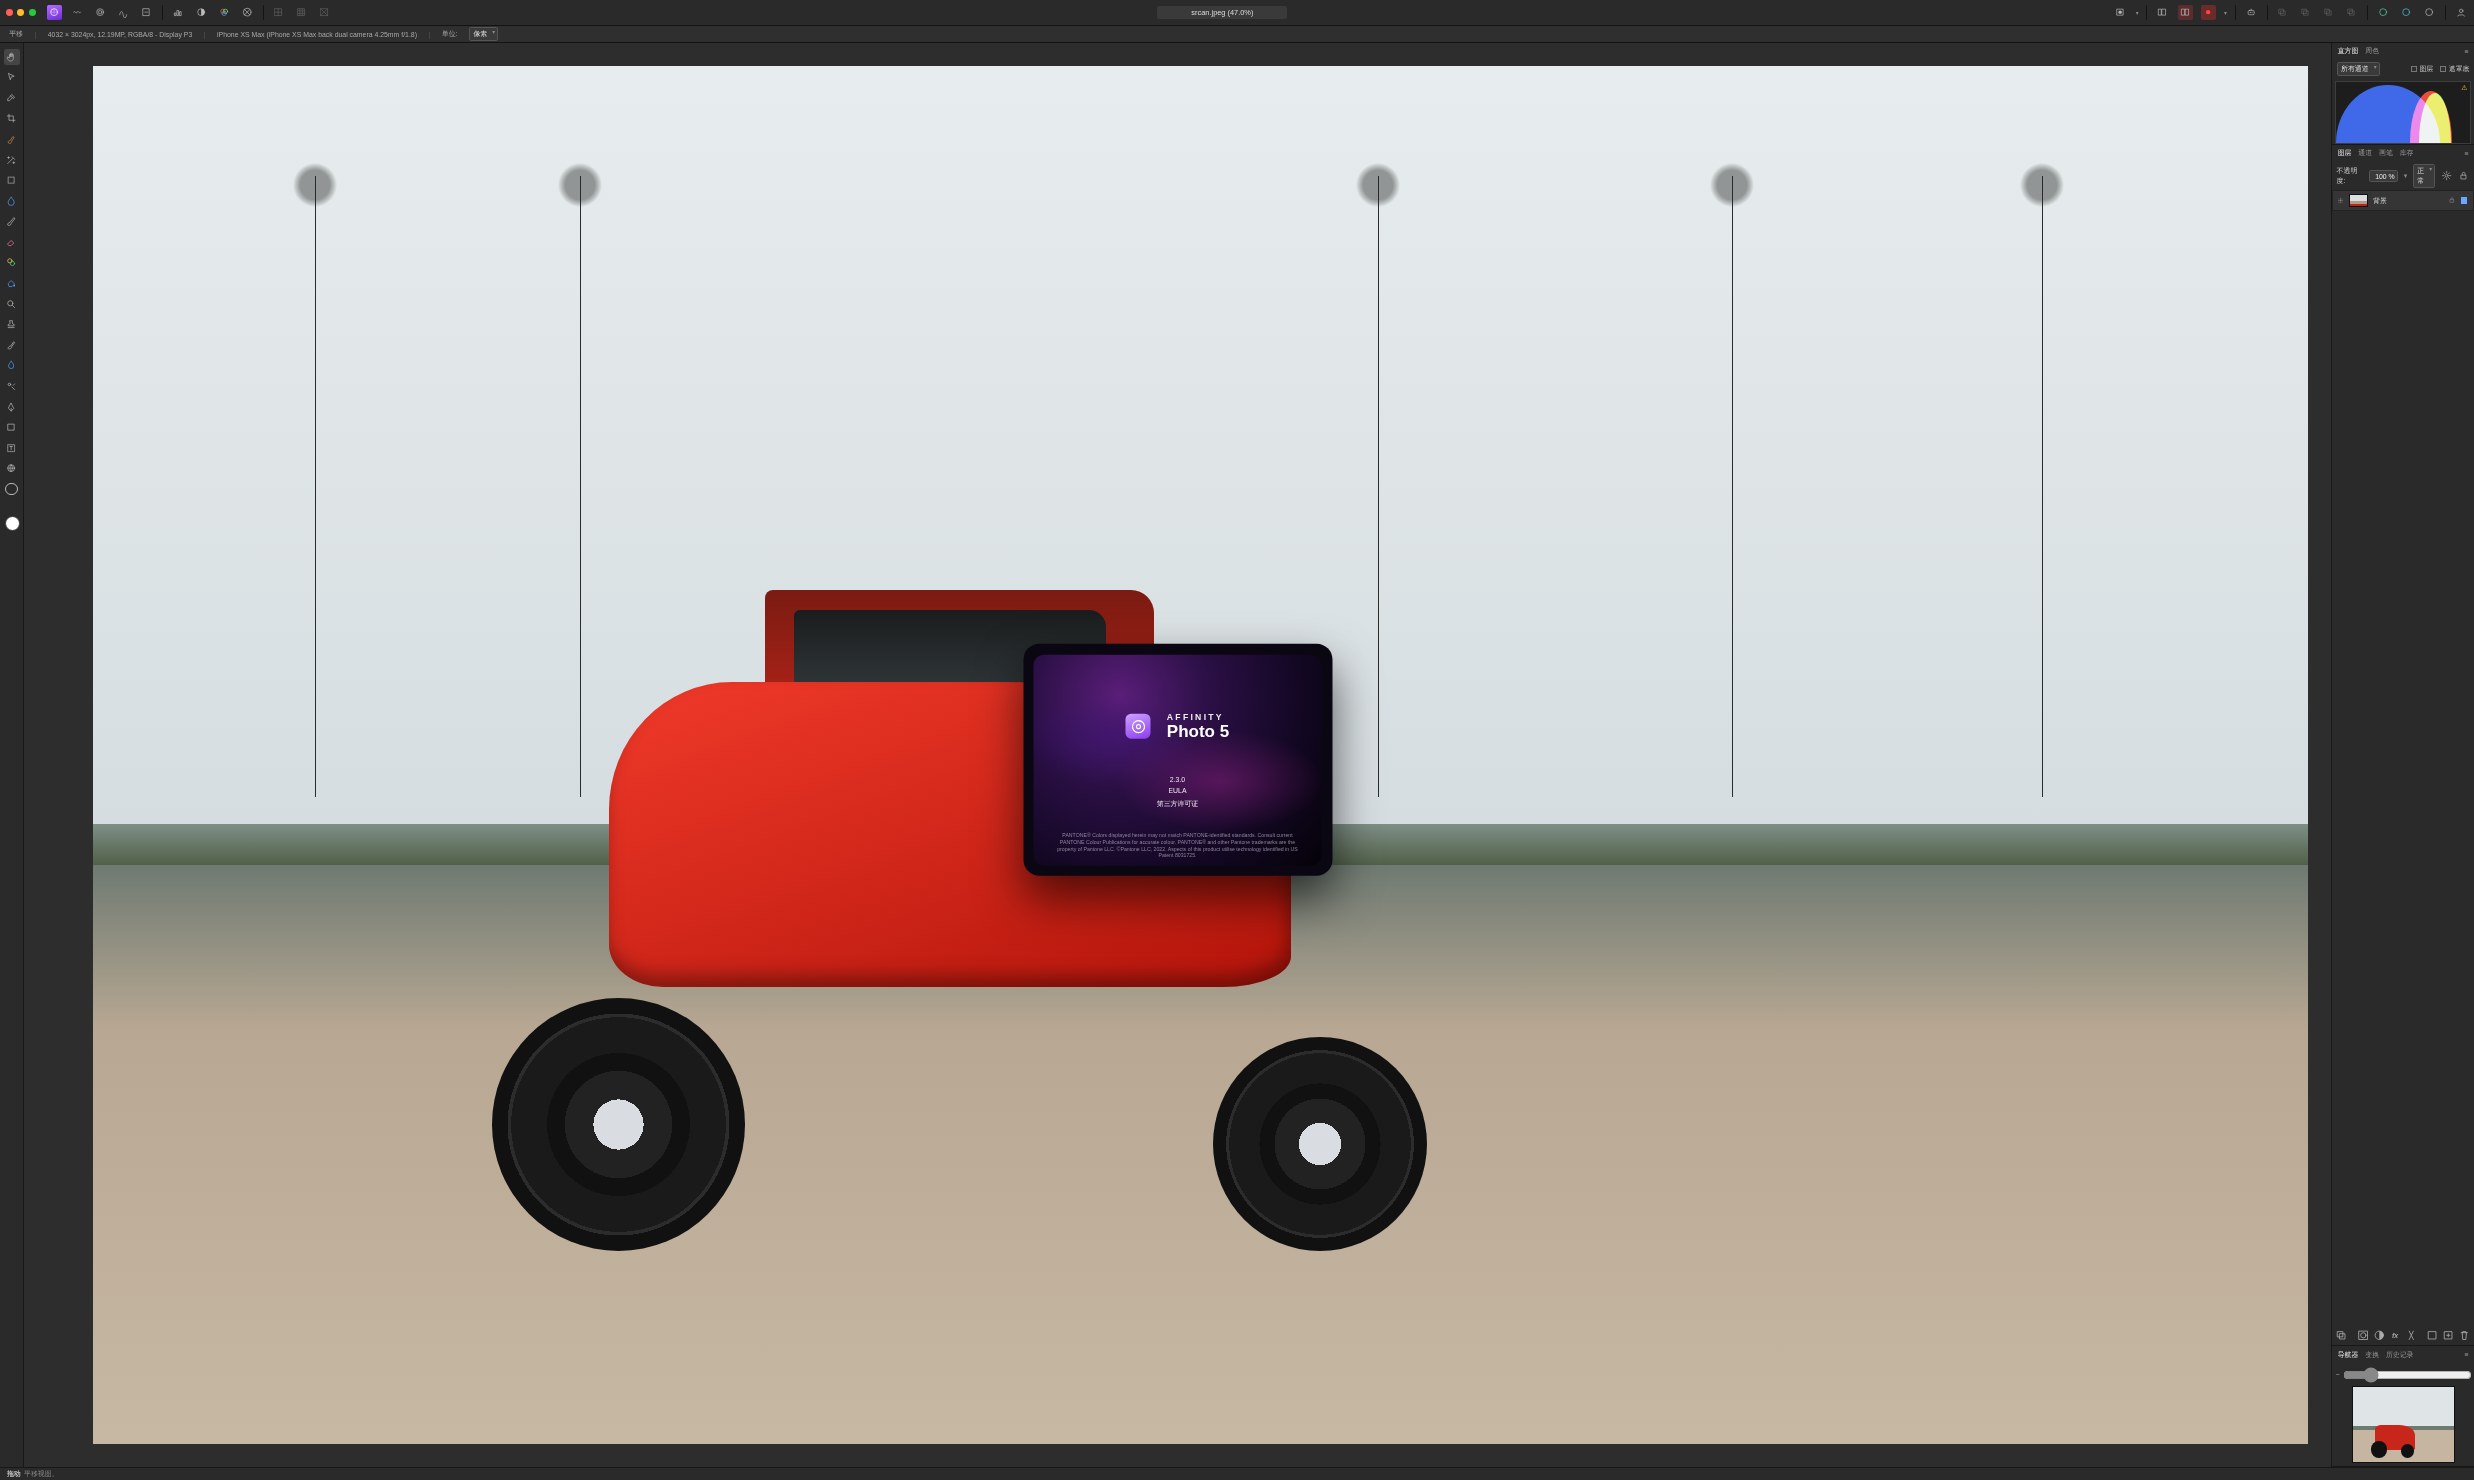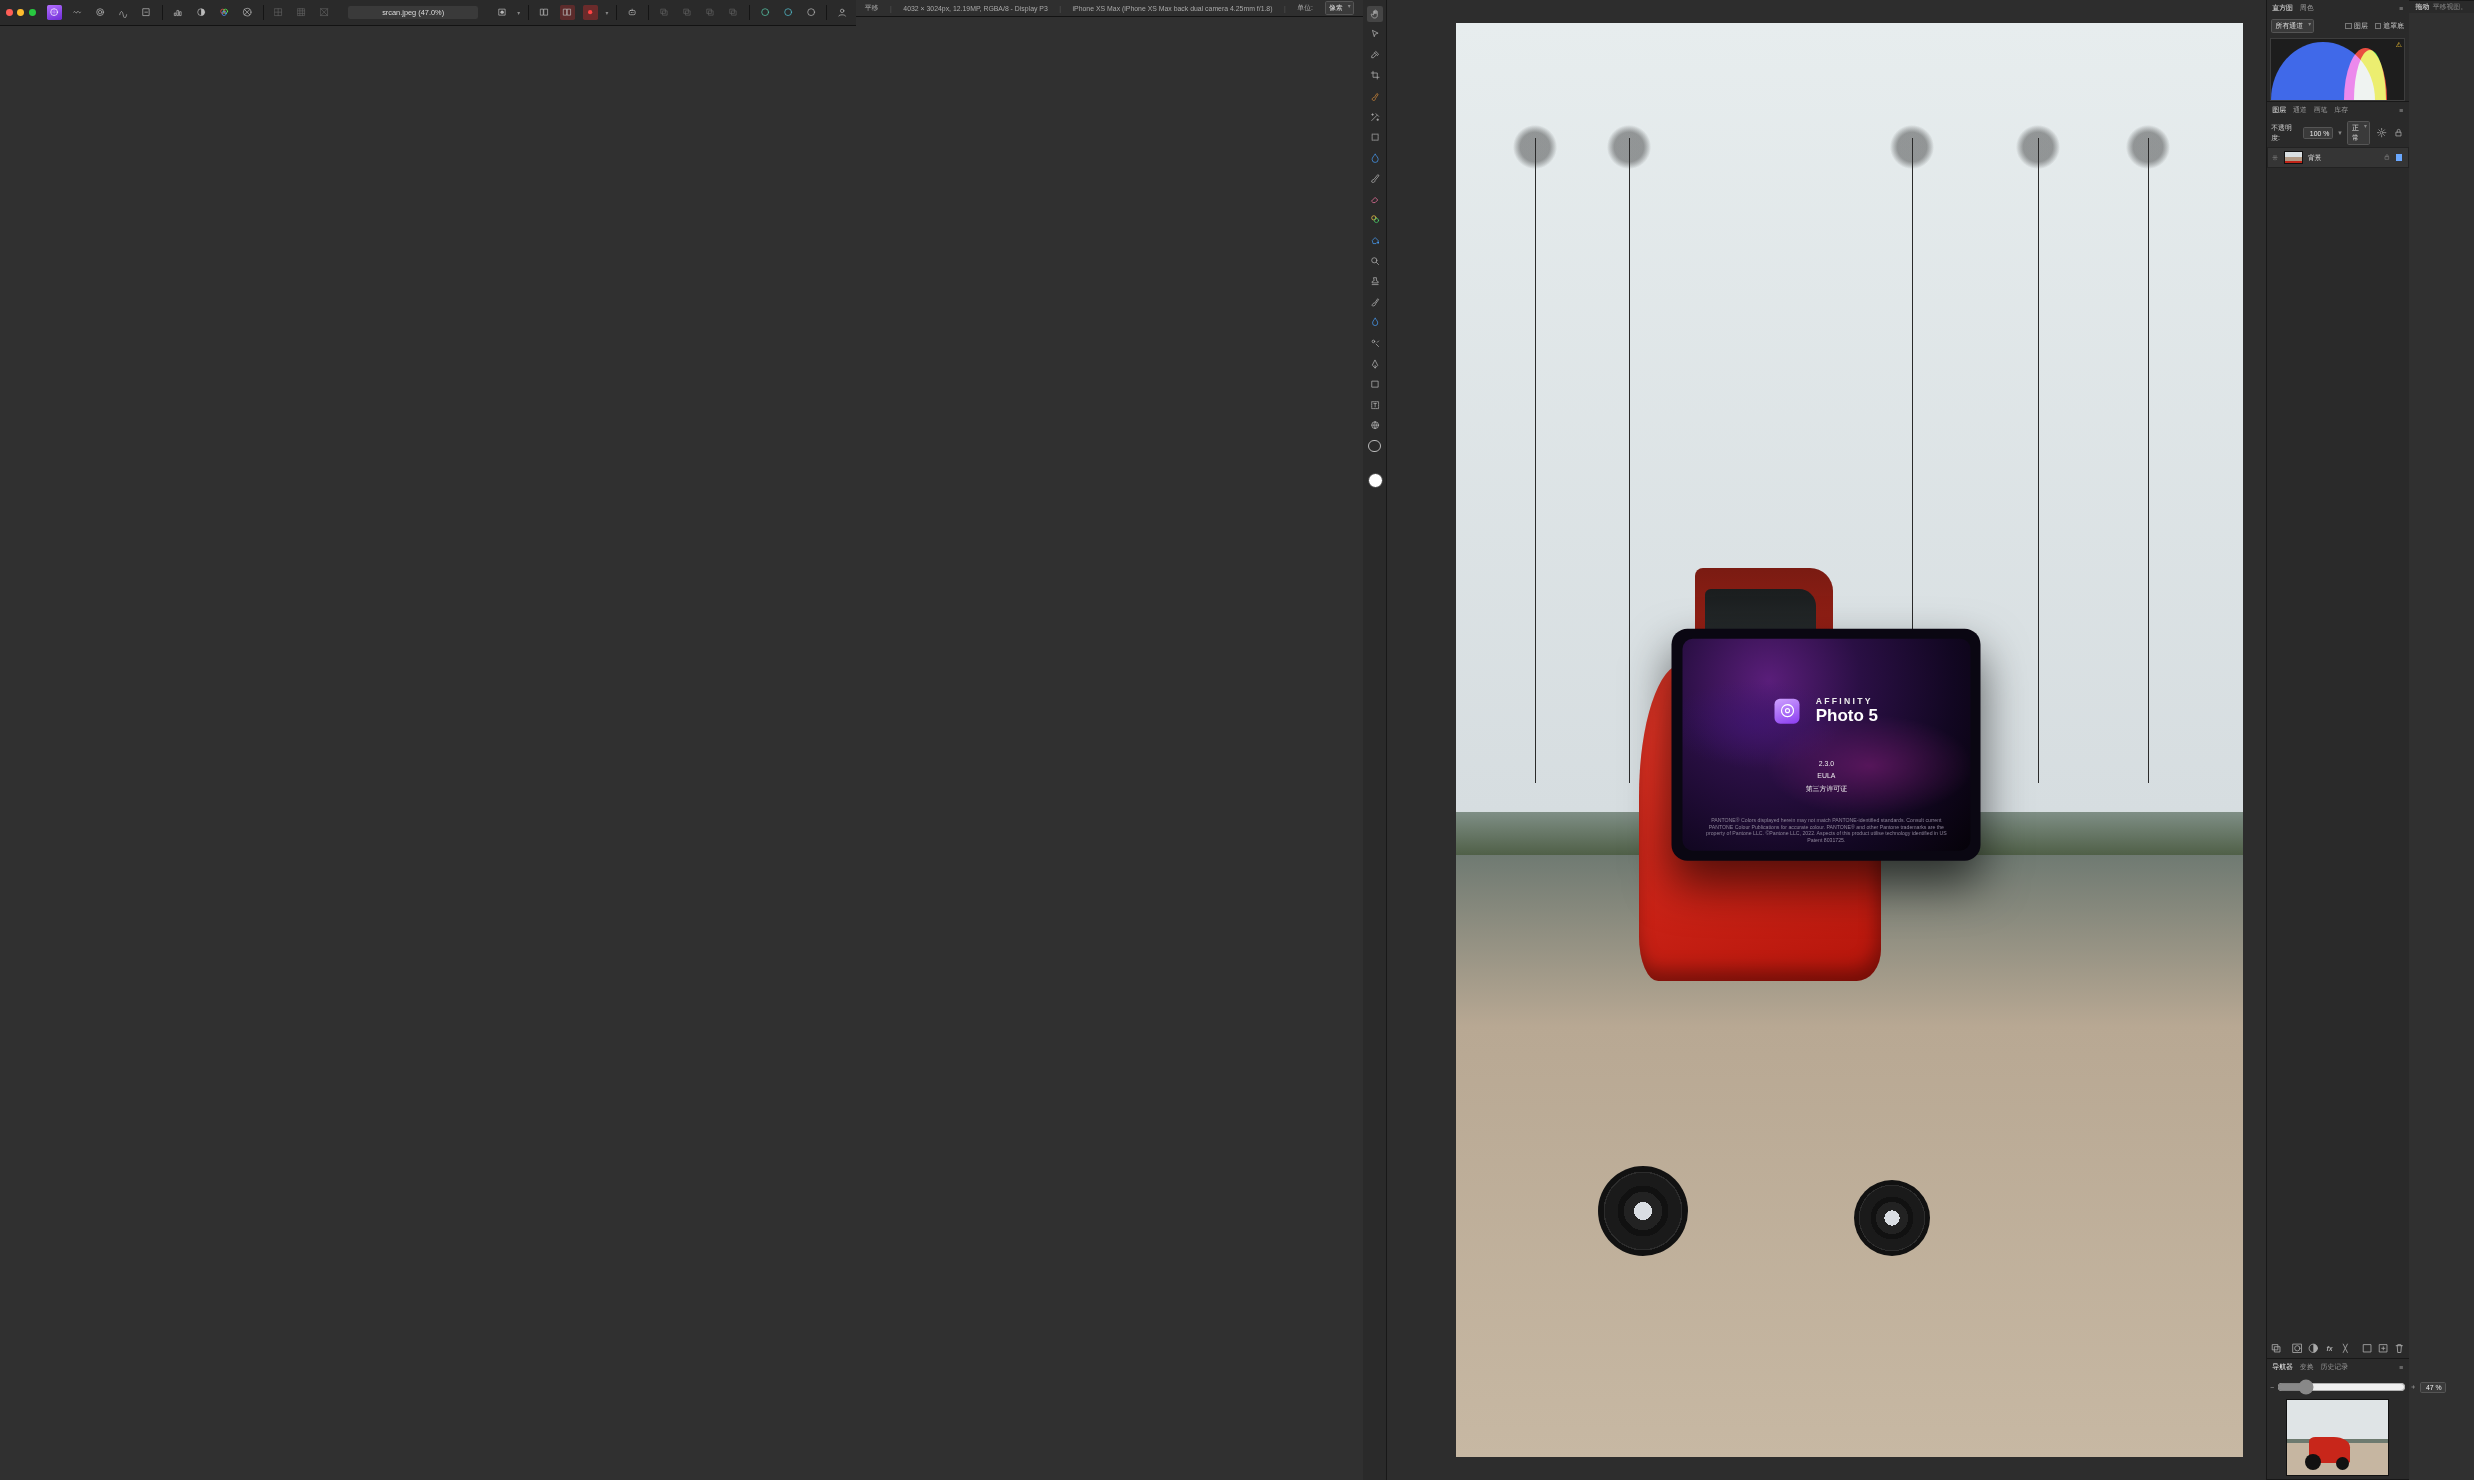--- a/index.html
+++ b/index.html
@@ -1,18 +1,18 @@
 <!DOCTYPE html>
 <html style="font-size:9.2px"><head>
 <meta charset="utf-8">
 <style>
 * { box-sizing: border-box; margin: 0; padding: 0; font-family: -apple-system, "Helvetica Neue", Arial, sans-serif; }
 html, body { width: 100%; height: 100%; background: #303030; color: #ccc; overflow: hidden; }
 
-.app { display: flex; flex-direction: row; width: 100%; height: 100%; }
+.app { display: flex; flex-direction: column; width: 100%; height: 100%; }
 
 
 .topbar { height: 26px; background: #2a2a2a; display: flex; align-items: center; padding: 0 5.7px; gap: 8px; border-bottom: 0.6px solid #131313; }
 .traffic { display: flex; gap: 4.6px; margin-right: 3.4px; }
 .traffic span { width: 6.9px; height: 6.9px; border-radius: 50%; display: inline-block; }
 .tr-red   { background: #ff5f57; }
 .tr-yellow{ background: #febc2e; }
 .tr-green { background: #28c840; }
 
 .tb-btn { width: 15px; height: 15px; display: flex; align-items: center; justify-content: center; border-radius: 1.7px; color: #bbb; }

